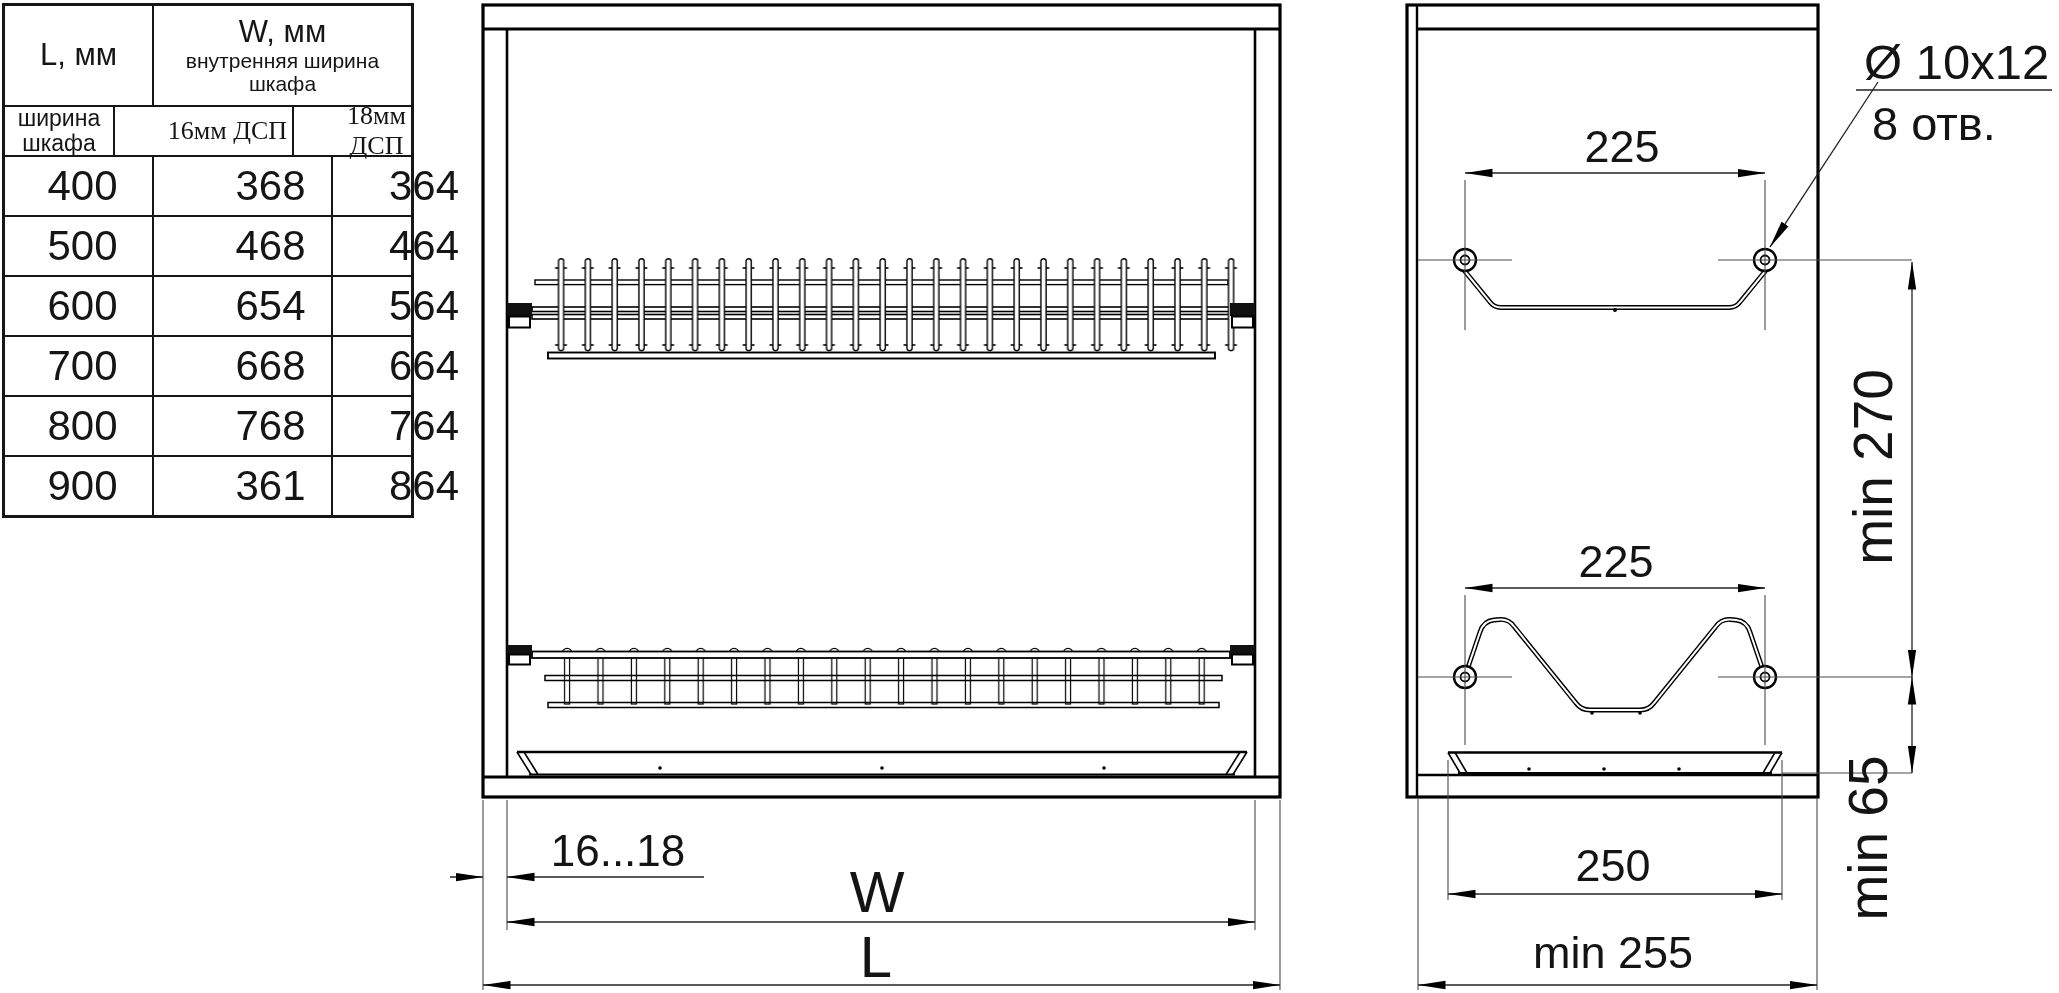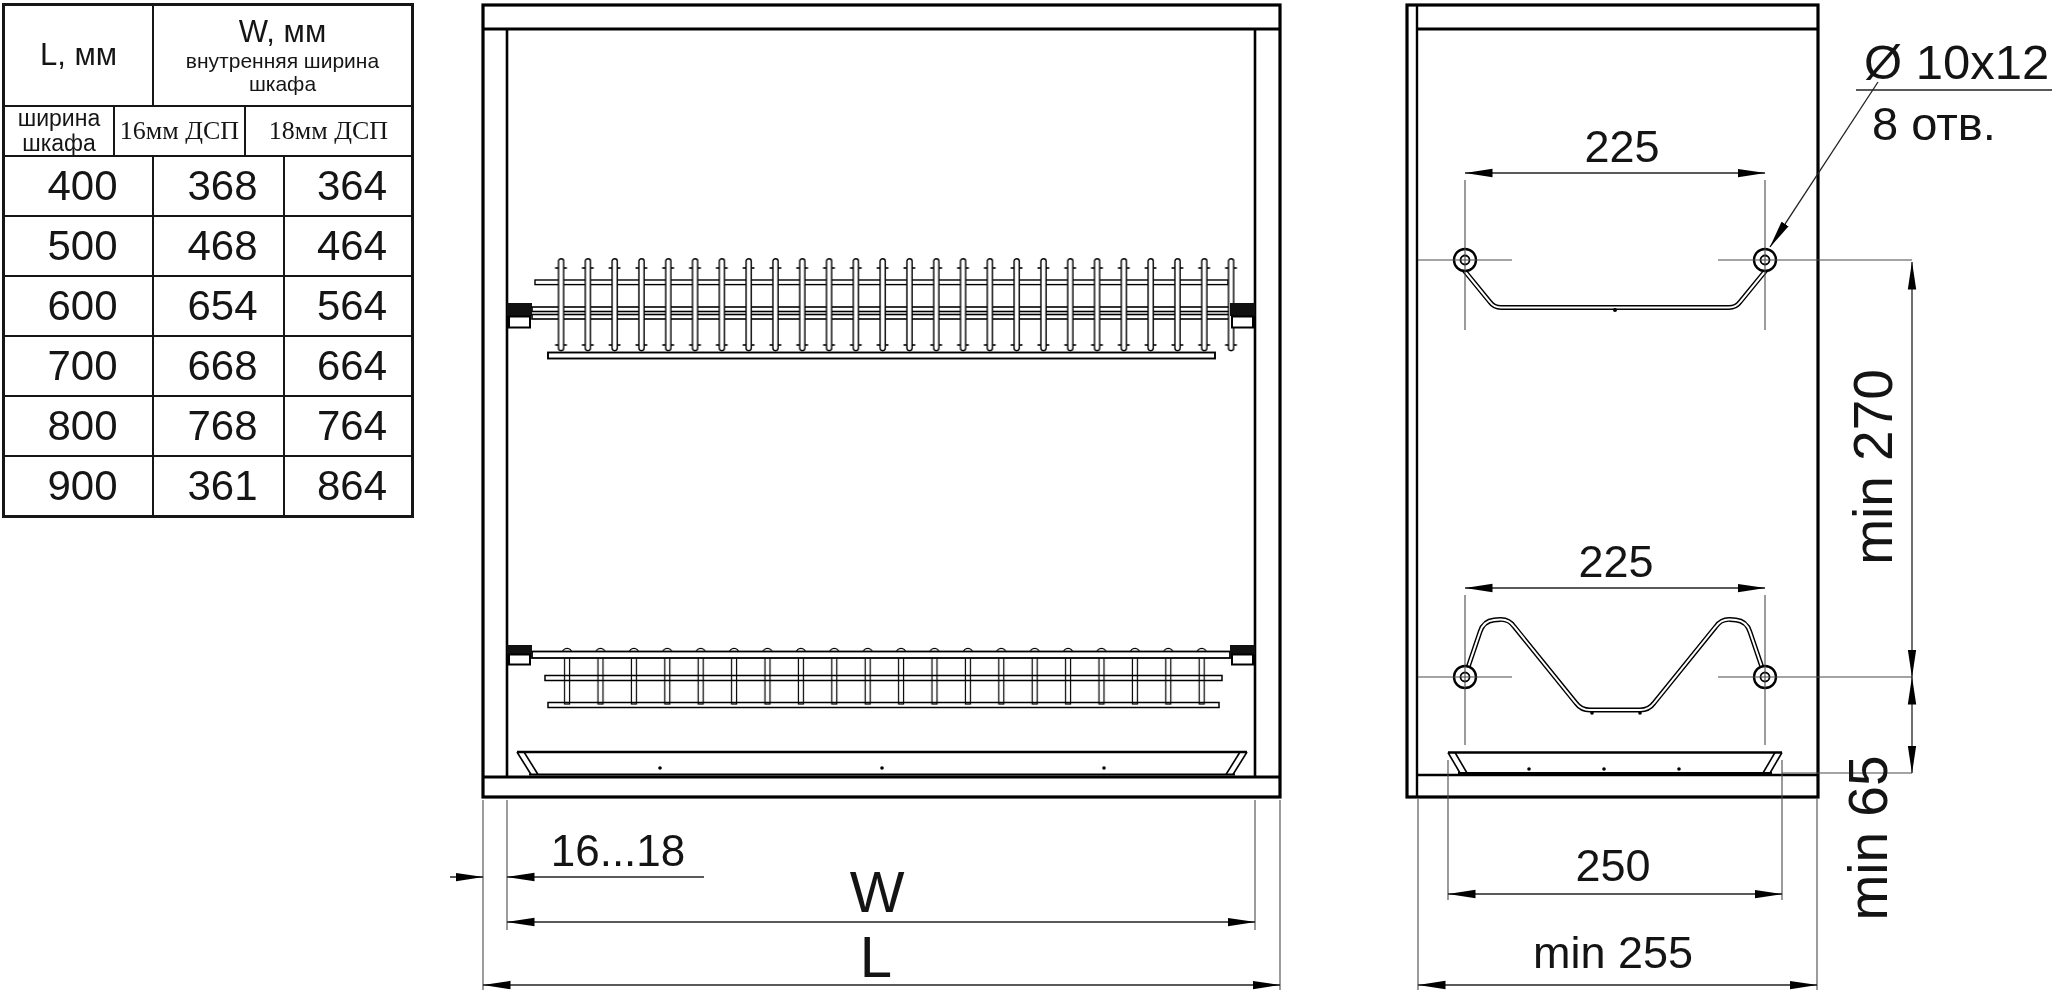--- a/index.html
+++ b/index.html
@@ -4,21 +4,21 @@
 <style>
   html,body{margin:0;padding:0;background:#fff;}
   .canvas{position:relative;width:2059px;height:993px;background:#fff;overflow:hidden;
           font-family:"Liberation Sans",sans-serif;color:#151515;}
   svg text{font-family:"Liberation Sans",sans-serif;fill:#141414;}
 
   
   .dims-table{position:absolute;left:2px;top:3px;width:412px;border:3.5px solid #161616;
               display:flex;flex-direction:column;background:#fff;box-sizing:border-box;}
   .tr{display:flex;}
-  .tr + .tr{border-top:2.5px solid #161616;}
+  .tr + .tr{border-top:2.5px solid #161616;gap:48px;}
   .td{display:flex;flex-direction:column;align-items:center;justify-content:center;
       text-align:center;box-sizing:border-box;}
   .c1{width:149px;border-right:2.5px solid #161616;flex:none;}
   .c2{width:131px;border-right:2.5px solid #161616;flex:none;}
   .c3{flex:1;}
   .c23{flex:1;}
   .th1{height:99px;}
   .th2{height:48px;}
   .dr{height:58px;}
   .big{font-size:31px;line-height:1.05;}

